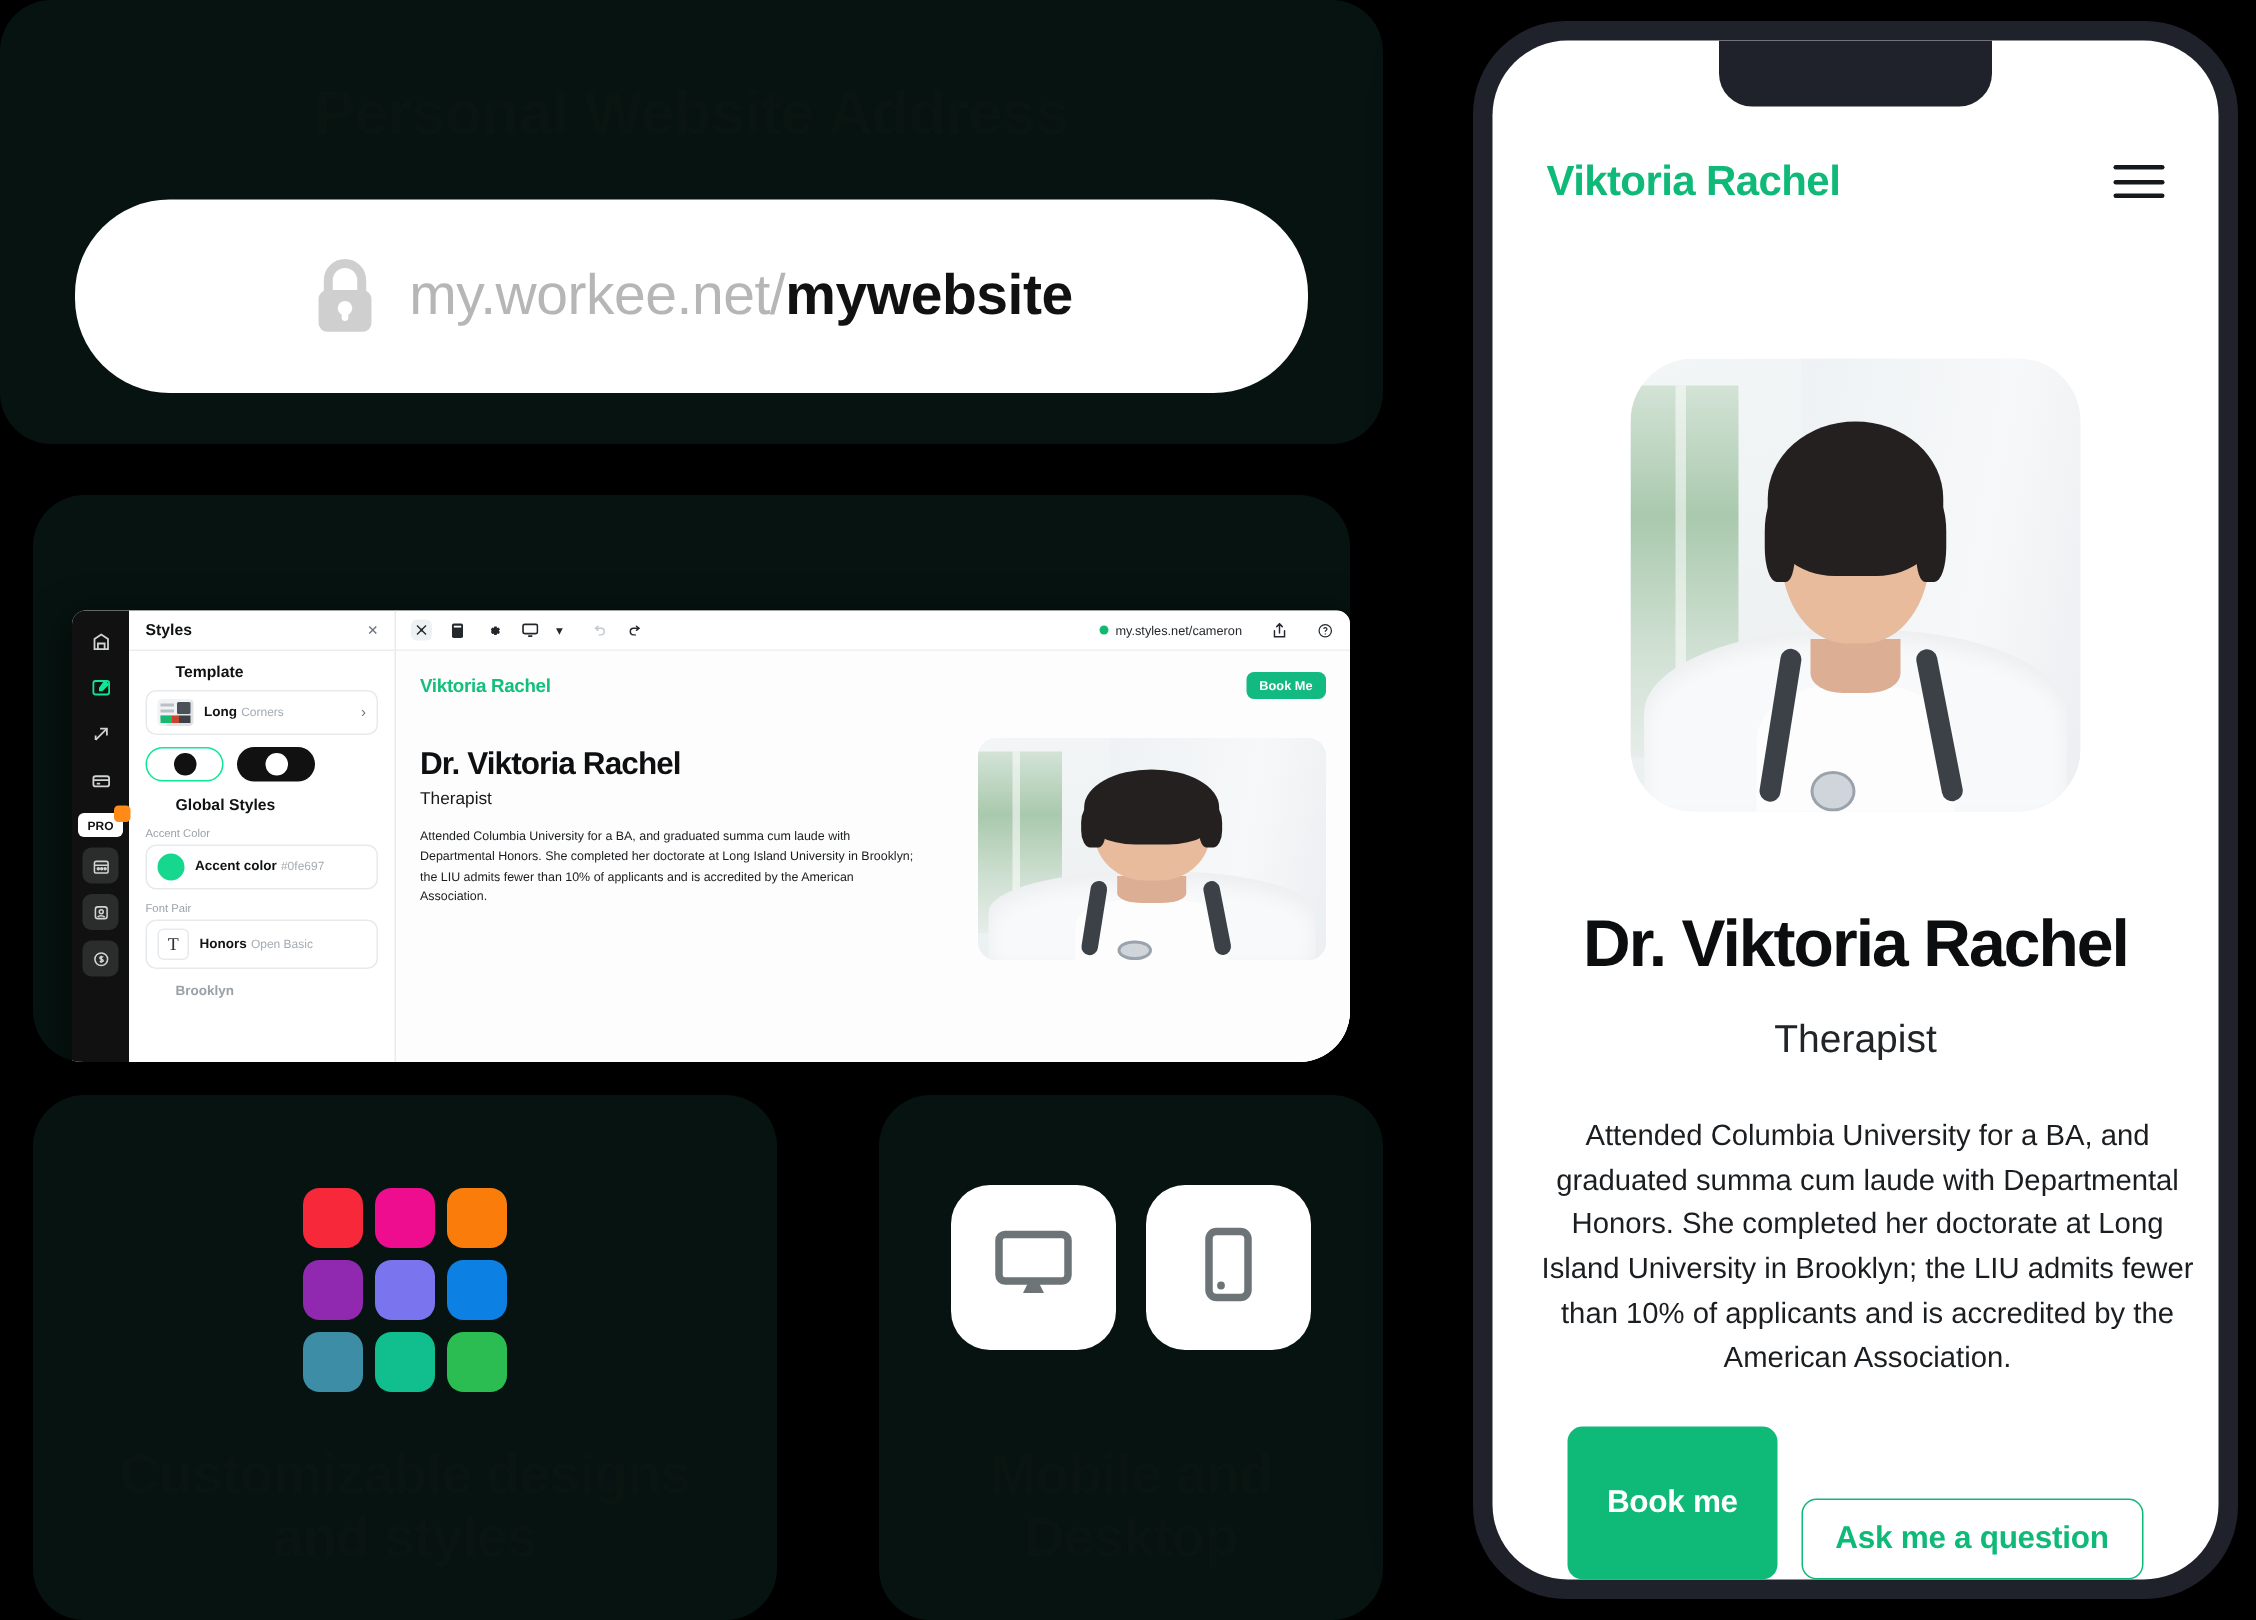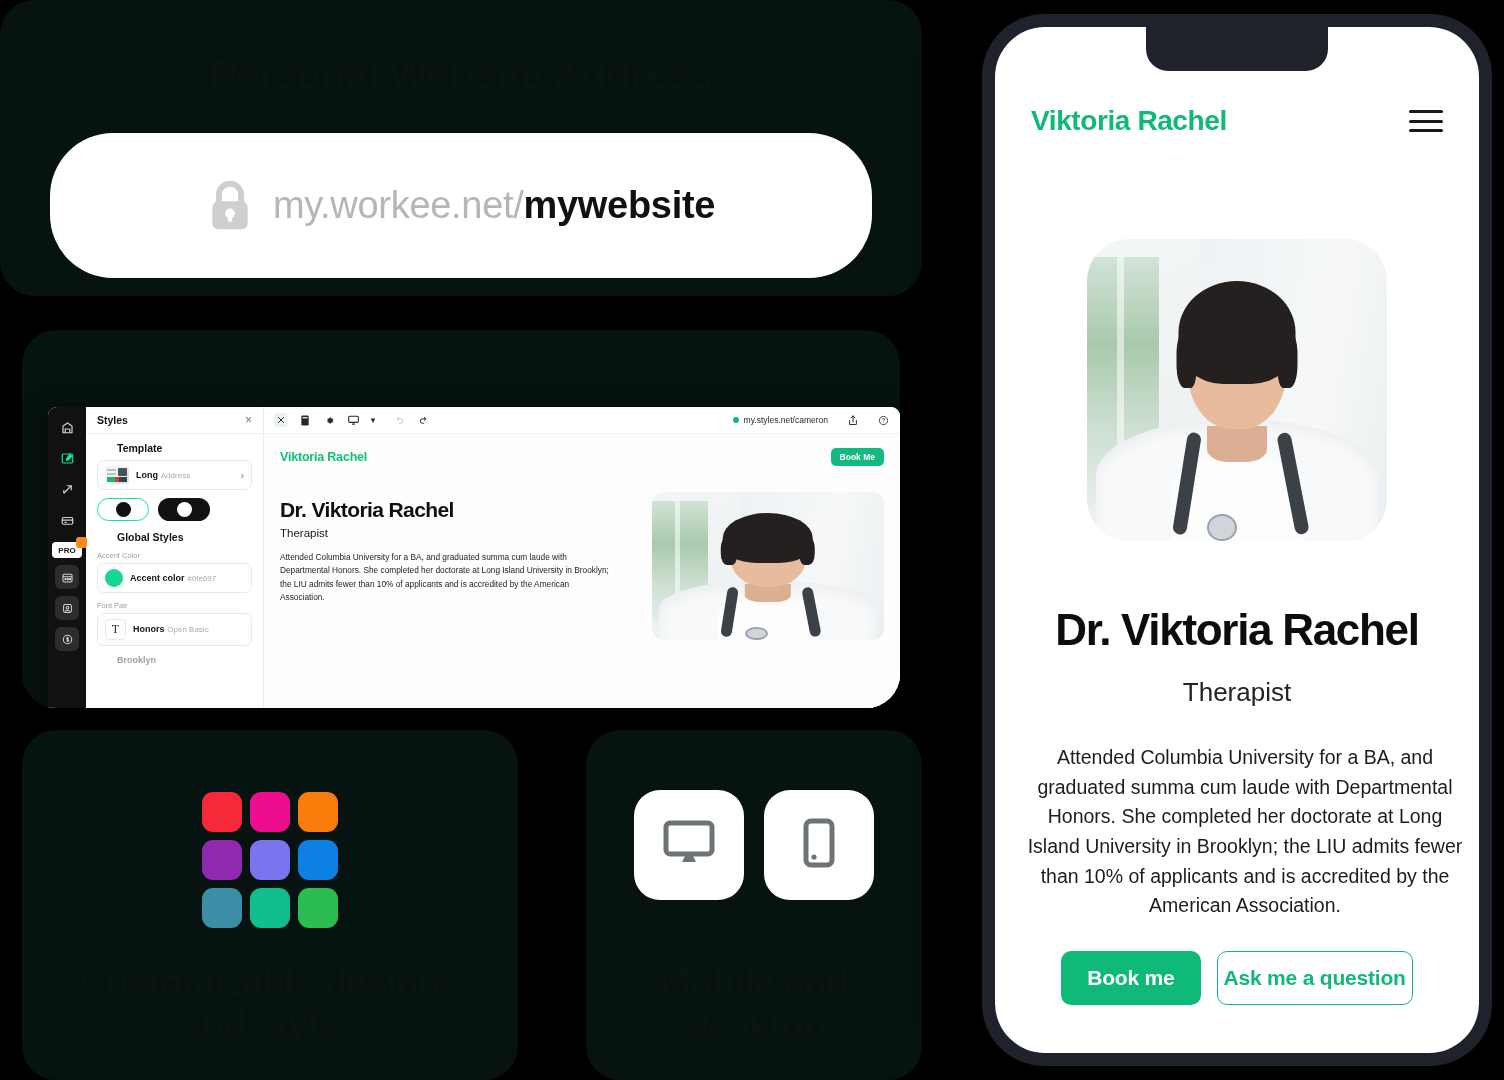--- a/index.html
+++ b/index.html
@@ -43,21 +43,21 @@
     font-size: 41px;
     font-weight: 700;
     letter-spacing: -0.5px;
     color: #0a1512;
   }
   .url-pill {
     position: absolute;
     left: 50px;
     top: 133px;
     width: 822px;
-    height: 145px;
+    height: 129px;
     background: #ffffff;
     border-radius: 63px;
     display: flex;
     align-items: center;
     justify-content: center;
     gap: 20px;
   }
   .lock-icon { width: 46px; height: 52px; display:block; }
   .url-text {
     font-size: 38px;
@@ -334,22 +334,23 @@
     position:absolute; top: 924px; left: 0; width: 100%;
     display:flex; justify-content:center; gap: 16px;
   }
   .btn-primary {
     background:#0fb978; color:#fff; font-size: 21px; font-weight: 700;
     padding: 14px 26px; border-radius: 10px; border:none; cursor:pointer;
     letter-spacing: -.2px;
   }
   .btn-outline {
     background:#fff; color:#0fb978; font-size: 21px; font-weight: 700;
-    padding: 14px 6px; border-radius: 10px; border:1.8px solid #0fb978; cursor:pointer;
+    padding: 14px 22px; border-radius: 10px; border:1.8px solid #0fb978; cursor:pointer;
     letter-spacing: -.2px;
+    margin-top: 48px;
   }
 
   
   .portrait { position:absolute; inset:0; background: linear-gradient(160deg,#f3f6f7 0%, #eef2f3 48%, #e8edef 100%); }
   .portrait .window {
     position:absolute; left:0; top:6%; width:24%; height:82%;
     background: linear-gradient(180deg,#d3e3d6 0%, #a9c9ad 35%, #cfe0d2 70%, #e6edea 100%);
   }
   .portrait .window::after{
     content:""; position:absolute; left:42%; top:0; width:9%; height:100%; background:rgba(255,255,255,.55);
@@ -506,21 +507,21 @@
         </div>
         <div class="sp-body">
           <div class="sp-section">Template</div>
 
           <div class="sp-row">
             <span class="thumb">
                 <span class="strip"></span>
               </span>
             <span class="txt">
               <span class="t1">Long</span>
-              <span class="t2">Address</span>
+              <span class="t2">Corners</span>
             </span>
             <span class="chev">›</span>
           </div>
 
           <div class="theme-toggles">
             <span class="theme-pill light">
                 <span class="dot"></span>
               </span>
             <span class="theme-pill dark">
                 <span class="dot"></span>

